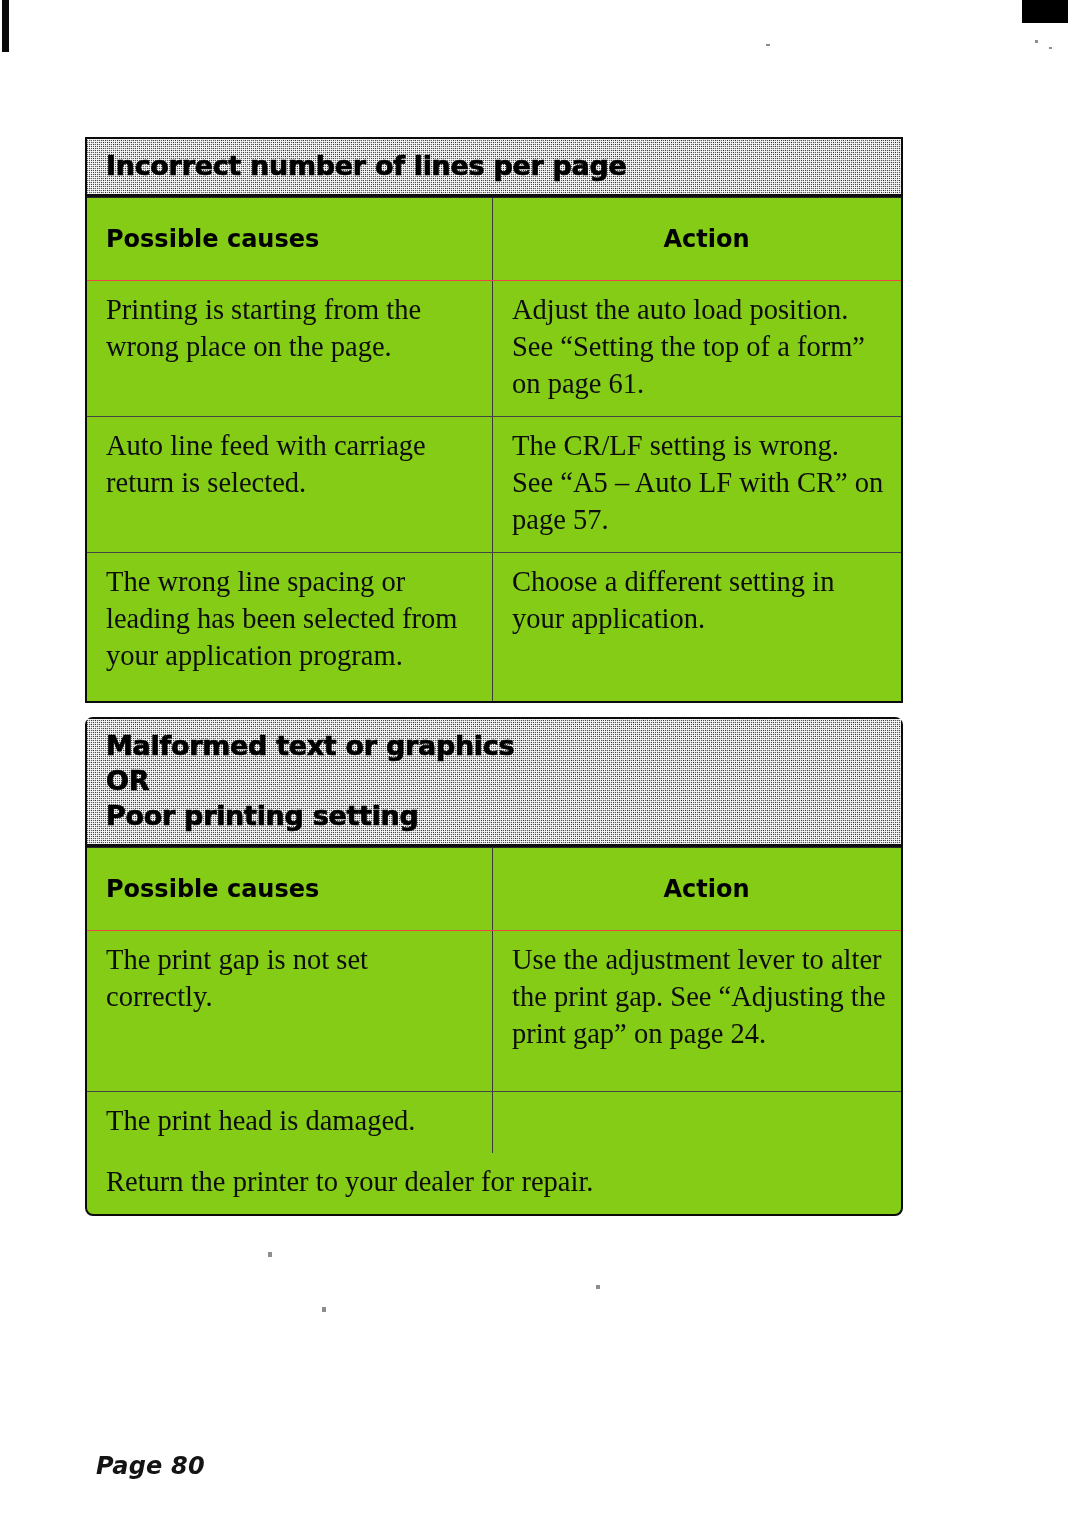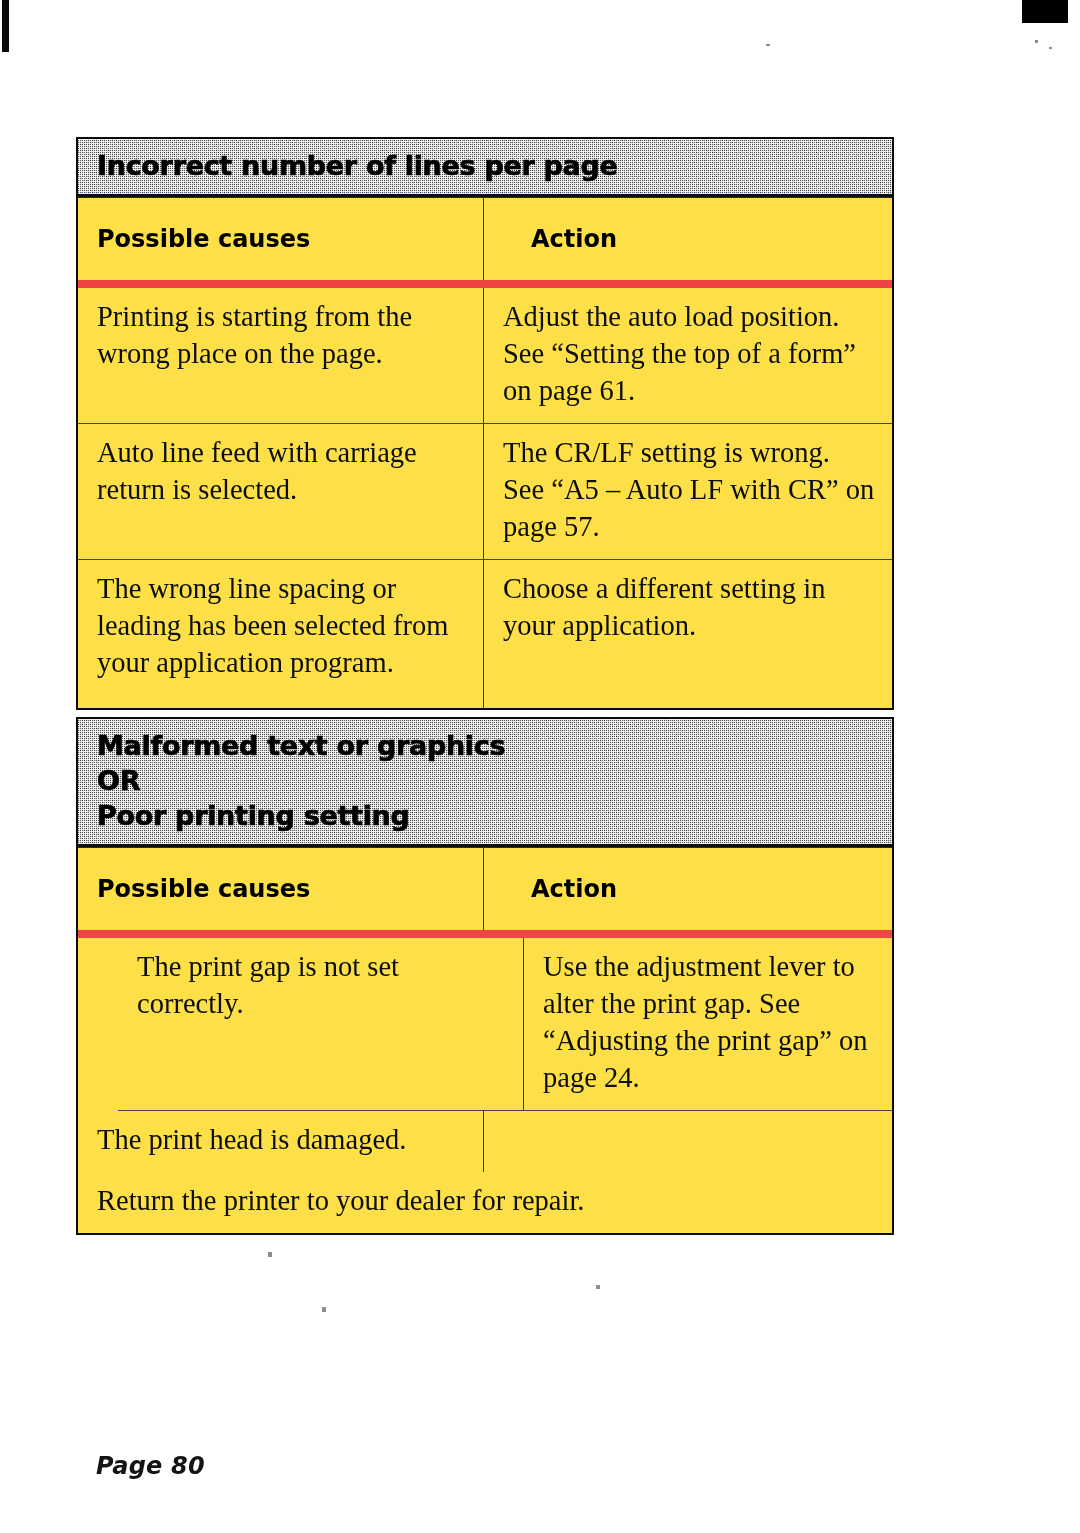--- a/index.html
+++ b/index.html
@@ -40,28 +40,28 @@
 
   
   .page {
     position: absolute;
     inset: 0;
   }
 
   
   .tbl {
     position: absolute;
-    left: 76px;
+    left: 85px;
     width: 818px;
     border: 2px solid #0b0b0b;
     box-sizing: border-box;
-    background: #fde047;
+    background: #84cc16;
   }
   #table-1 { top: 137px; }
-  #table-2 { top: 717px; }
+  #table-2 { top: 717px; border-radius: 8px; }
 
   
   .banner {
     position: relative;
     border-bottom: 3px solid #101010;
     padding: 9px 0 11px 0;
     overflow: hidden;
     background-color: #b9b9b9;
     background-image:
       repeating-linear-gradient(0deg,
@@ -90,38 +90,37 @@
     letter-spacing: -0.3px;
     padding-left: 19px;
     color: #000000;
     white-space: pre;
     -webkit-text-stroke: 0.7px #000;
   }
 
   
   .colhead-row {
     display: flex;
-    border-bottom: 8px solid #ef4444;
+    border-bottom: 1px solid #ef4444;
     border-top: 1px solid #2a2a2a;
-    gap: 28px;
   }
   .colhead {
     font-family: "DejaVu Sans", "Liberation Sans", sans-serif;
     font-weight: bold;
     font-size: 24px;
     line-height: 30px;
     padding: 26px 0 26px 19px;
     box-sizing: border-box;
     color: #000000;
   }
   .colhead.c1 {
     width: 406px;
     border-right: 1px solid #3a3a3a;
   }
-  .colhead.c2 { flex: 1; }
+  .colhead.c2 { flex: 1; text-align: center; }
 
   
   .row {
     display: flex;
     border-bottom: 1px solid #454545;
   }
   .row:last-child { border-bottom: none; justify-content: flex-end; }
   .cell {
     font-family: "Liberation Serif", "DejaVu Serif", serif;
     font-size: 28.5px;
@@ -134,21 +133,21 @@
     width: 406px;
     border-right: 1px solid #3a3a3a;
   }
   .cell.c2 { flex: 1; }
   .cell p { margin: 0; }
 
   
   #table-1 .row.r1 { min-height: 124px; }
   #table-1 .row.r2 { min-height: 124px; }
   #table-1 .row.r3 { min-height: 148px; }
-  #table-2 .row.r1 { min-height: 160px; margin-left: 40px; }
+  #table-2 .row.r1 { min-height: 160px; }
   #table-2 .row.r2 { min-height: 90px; flex-direction: column; }
 
   
   .footer {
     position: absolute;
     left: 96px;
     top: 1452px;
     font-family: "DejaVu Sans", "Liberation Sans", sans-serif;
     font-weight: bold;
     font-style: italic;

